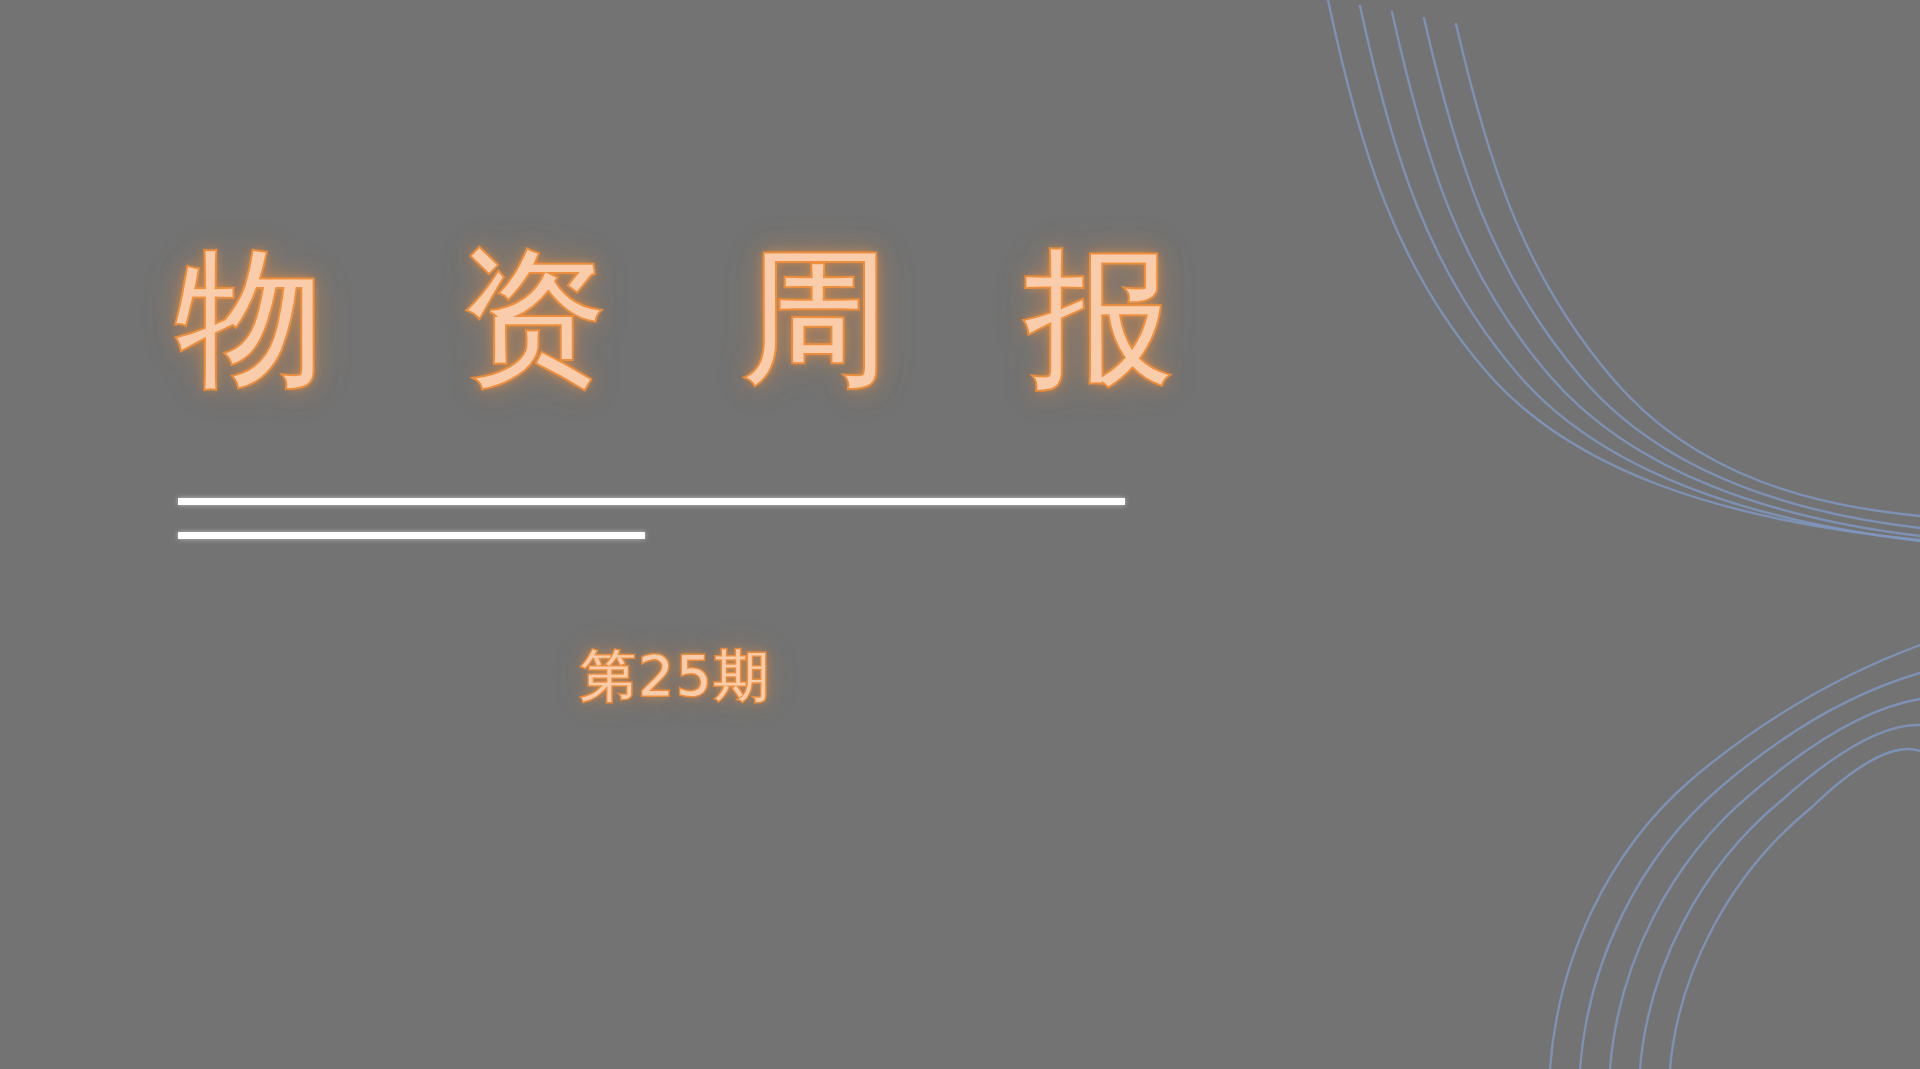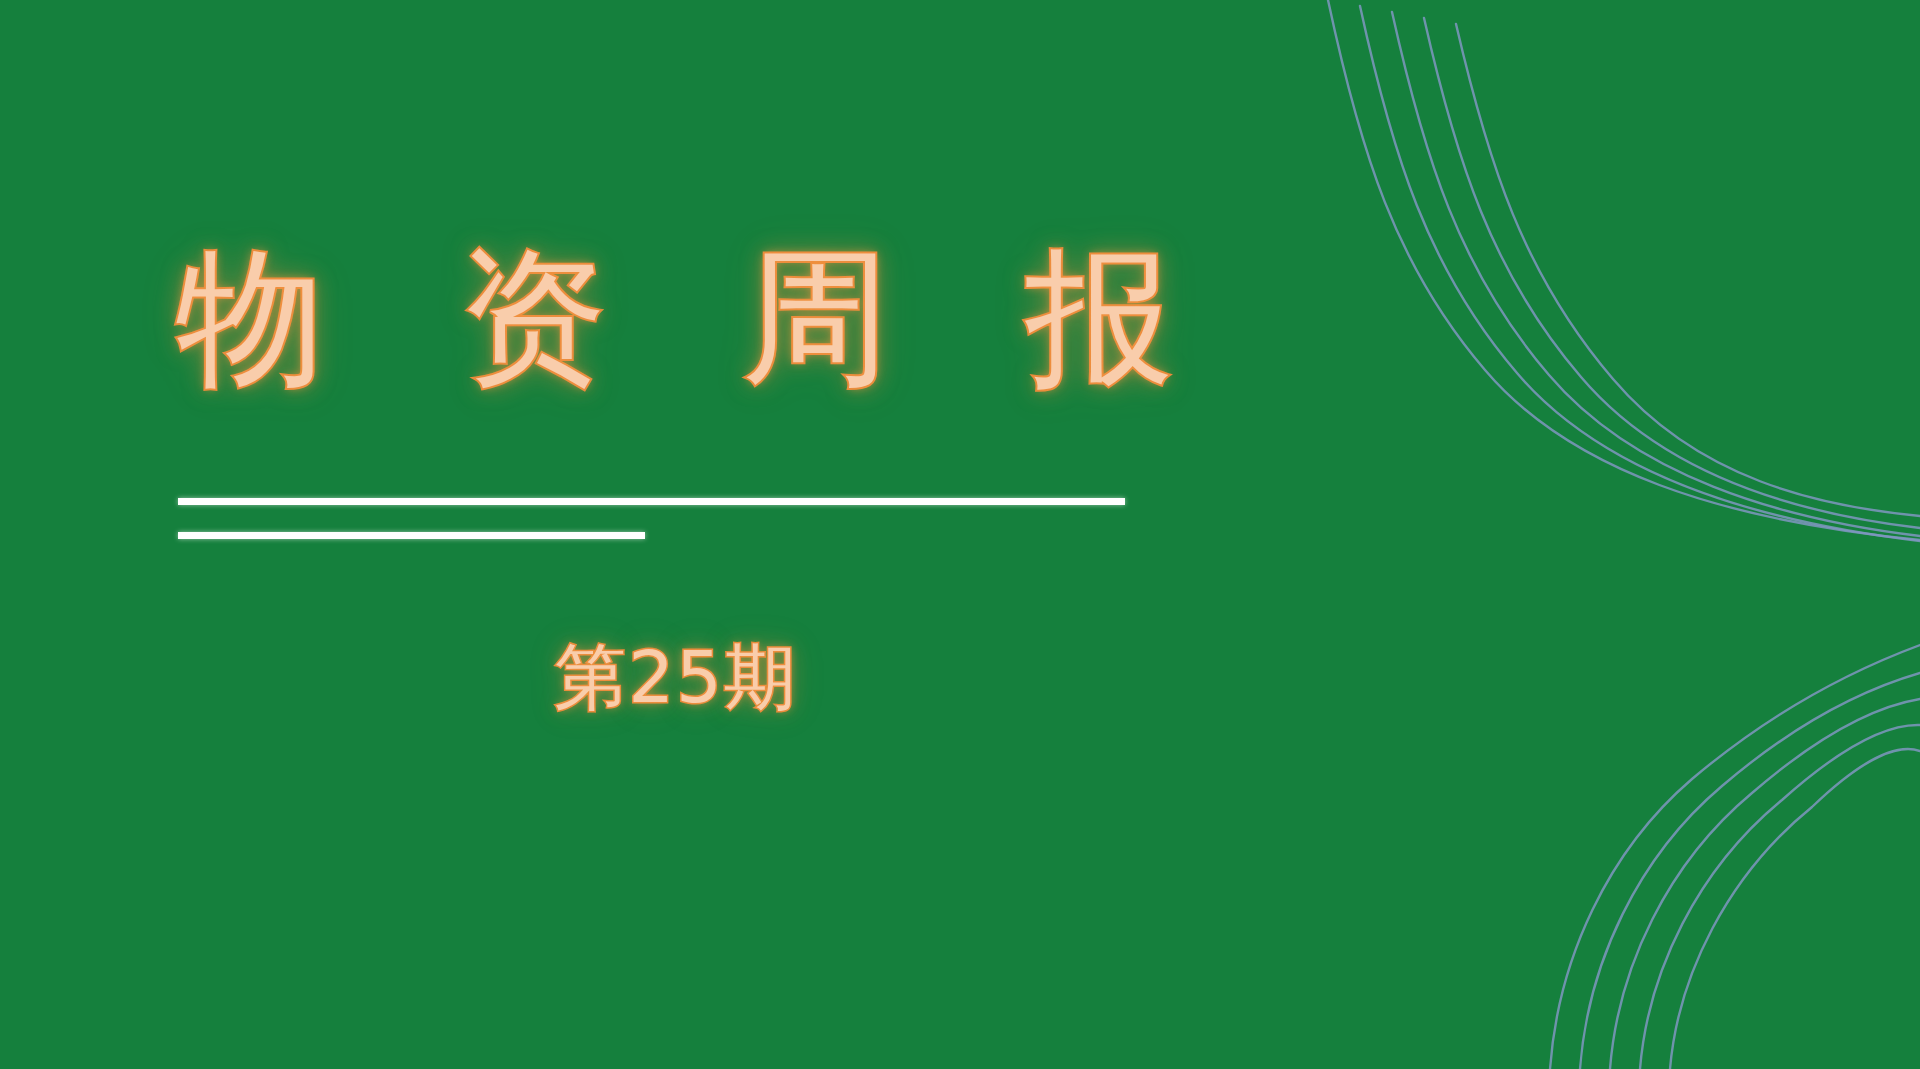--- a/index.html
+++ b/index.html
@@ -12,21 +12,21 @@
     width: 1920px;
     height: 1069px;
     overflow: hidden;
     font-family: "Liberation Sans", "DejaVu Sans", sans-serif;
   }
 
   #slide {
     position: relative;
     width: 1920px;
     height: 1069px;
-    background: #15803d;
+    background: #737373;
     overflow: hidden;
   }
 
   
   .deco {
     position: absolute;
     pointer-events: none;
   }
   #deco-top-right {
     top: 0;
@@ -100,24 +100,24 @@
 
   
   #subtitle-block {
     position: absolute;
     left: 176px;
     top: 638px;
     width: 1000px;
     text-align: center;
   }
   #subtitle {
-    margin: 0;
+    margin: 7px;
     display: inline-block;
     font-family: "DejaVu Sans", "Liberation Sans", sans-serif;
-    font-size: 72px;
+    font-size: 56px;
     line-height: 1.1;
     font-weight: 400;
     letter-spacing: 2px;
     white-space: nowrap;
     color: #f9cdab;
     -webkit-text-stroke: 3px #e98b3c;
     paint-order: stroke fill;
     text-shadow:
        0 0 9px rgba(243,148,66,0.75),
        0 0 20px rgba(243,148,66,0.48),

